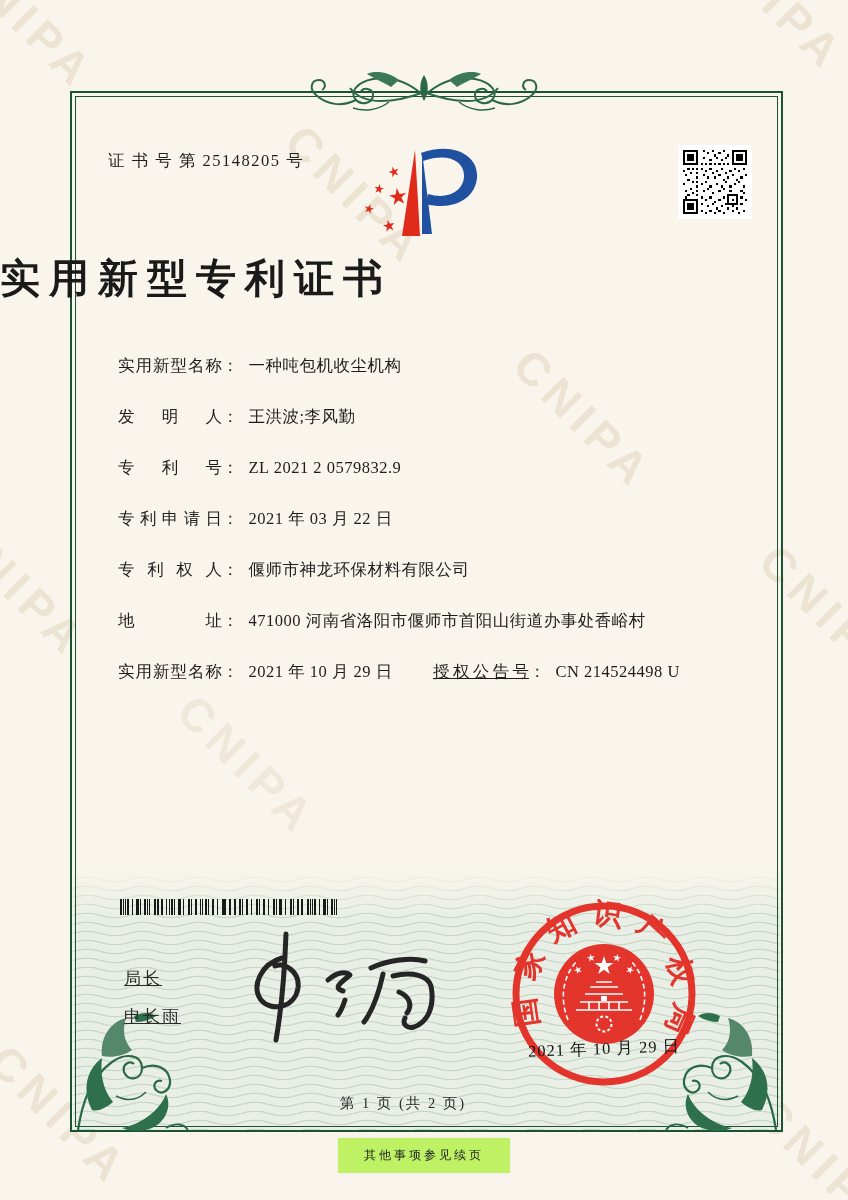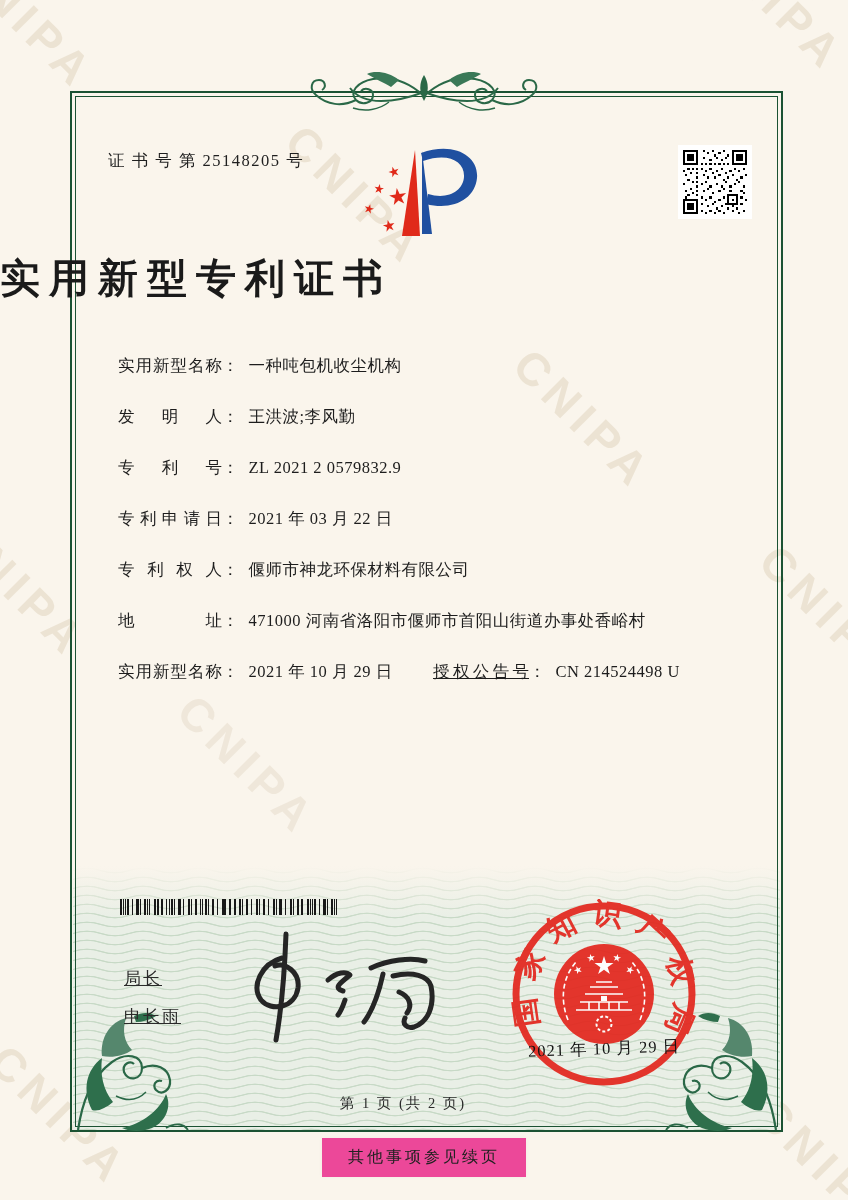--- a/index.html
+++ b/index.html
@@ -71,21 +71,21 @@
 
   
   .seal{position:absolute;left:509px;top:899px;z-index:6;}
   .seal-date{position:absolute;left:528px;top:1038px;z-index:7;font-size:16.5px;
              color:#141414;letter-spacing:1px;transform:rotate(-2deg);white-space:nowrap;}
 
   
   .pageno{position:absolute;left:-21px;top:1094px;width:848px;z-index:5;text-align:center;
           font-size:14.5px;letter-spacing:2px;color:#2a2a2a;}
   .contbox{position:absolute;left:50%;transform:translateX(-50%);top:1138px;z-index:5;
-           background:#ec4899;padding:9px 26px;font-size:16px;letter-spacing:3px;color:#222;
+           background:#bef264;padding:9px 26px;font-size:12px;letter-spacing:3px;color:#222;
            box-shadow:0 0 4px rgba(0,0,0,0.04);}
 </style>
 </head>
 <body>
 
 <div class="page">
 
   <div class="wm wm1">CNIPA</div>
   <div class="wm wm2">CNIPA</div>
   <div class="wm wm3">CNIPA</div>

